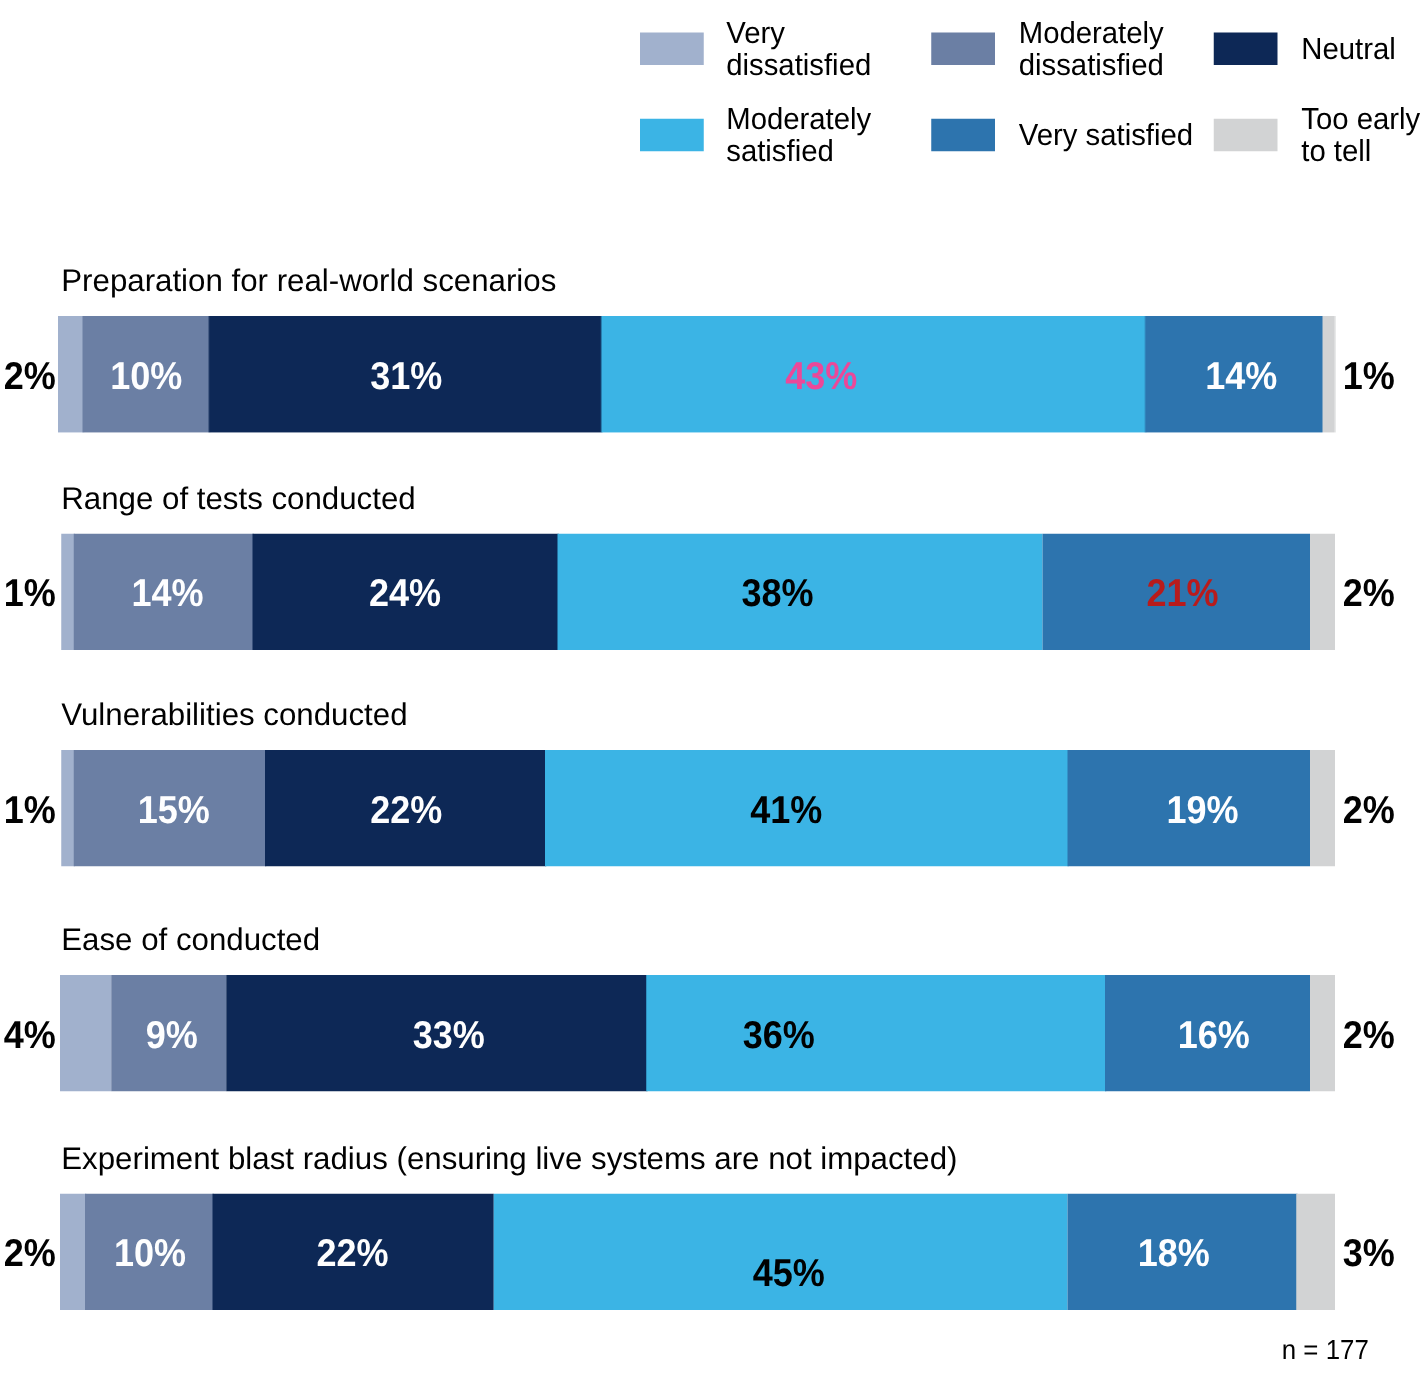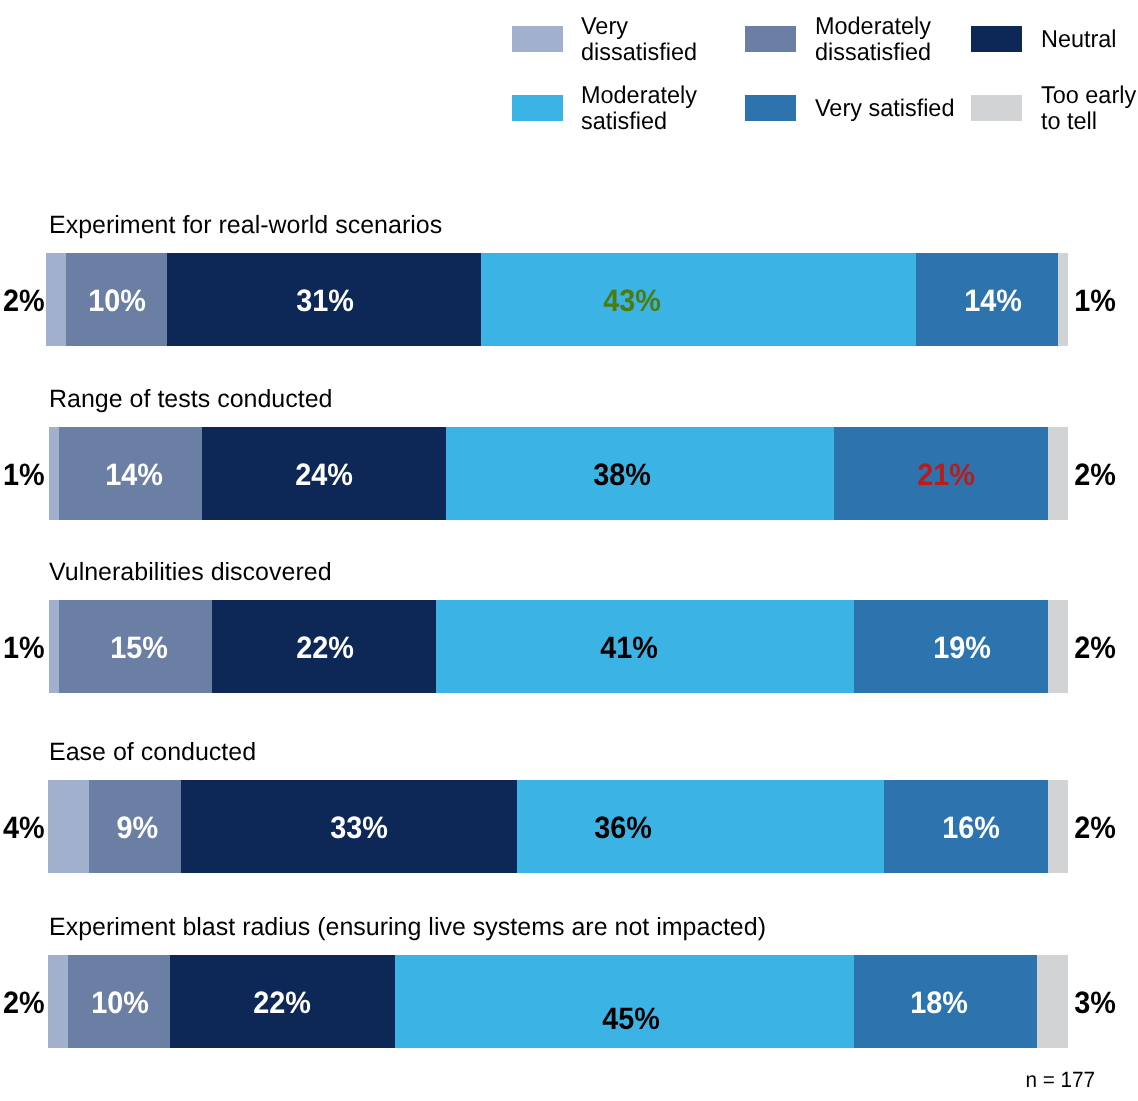--- a/index.html
+++ b/index.html
@@ -69,32 +69,32 @@
     </div>
     <div class="leg-item" style="left: 971px; top: 95px; width: 170px; height: 26px;">
       <div class="leg-swatch" style="width: 51px; height: 26px; background: rgb(210, 211, 212);"></div>
       <div class="leg-label" style="left: 70px;">Too early
 to tell</div>
     </div>
   </div>
 
   <div class="rows">
     <div class="row">
-      <div class="row-title" style="top: 213px; left: 49px;">Experiment for real-world scenarios</div>
+      <div class="row-title" style="top: 213px; left: 49px;">Preparation for real-world scenarios</div>
       <div class="outer-label outer-left" style="top: 253px; left: 3px; height: 93px; line-height: 93px;"><span class="sx">2%</span></div>
       <div class="bar" style="left: 46px; top: 253px; width: 1022px; height: 93px;">
         <div class="seg" style="left: 0px; width: 20.8376px; height: 93px; background: rgb(161, 177, 205);"></div>
         <div class="seg" style="left: 20.2376px; width: 101.788px; height: 93px; background: rgb(107, 127, 164);"></div>
         <div class="seg" style="left: 121.426px; width: 314.283px; height: 93px; background: rgb(13, 40, 86);"></div>
         <div class="seg" style="left: 435.109px; width: 435.709px; height: 93px; background: rgb(59, 180, 229);"></div>
         <div class="seg" style="left: 870.218px; width: 142.263px; height: 93px; background: rgb(45, 116, 174);"></div>
         <div class="seg" style="left: 1011.88px; width: 10.1188px; height: 93px; background: rgb(210, 211, 212);"></div>
         <div class="seg-label" style="left: -49.3px; width: 240px; height: 93px; line-height: 93px; color: rgb(255, 255, 255);"><span class="sx">10%</span></div>
         <div class="seg-label" style="left: 159.2px; width: 240px; height: 93px; line-height: 93px; color: rgb(255, 255, 255);"><span class="sx">31%</span></div>
-        <div class="seg-label" style="left: 466px; width: 240px; height: 93px; line-height: 93px; color: #4d7c0f;"><span class="sx">43%</span></div>
+        <div class="seg-label" style="left: 491px; width: 240px; height: 93px; line-height: 93px; color: #ec4899;"><span class="sx">43%</span></div>
         <div class="seg-label" style="left: 827.1px; width: 240px; height: 93px; line-height: 93px; color: rgb(255, 255, 255);"><span class="sx">14%</span></div>
       </div>
       <div class="outer-label outer-right" style="top: 253px; right: 22px; height: 93px; line-height: 93px;"><span class="sx">1%</span></div>
     </div>
     <div class="row">
       <div class="row-title" style="top: 386.5px; left: 49px;">Range of tests conducted</div>
       <div class="outer-label outer-left" style="top: 426.5px; left: 3px; height: 93px; line-height: 93px;"><span class="sx">1%</span></div>
       <div class="bar" style="left: 49.1px; top: 426.5px; width: 1018.9px; height: 93px;">
         <div class="seg" style="left: 0px; width: 10.789px; height: 93px; background: rgb(161, 177, 205);"></div>
         <div class="seg" style="left: 10.189px; width: 143.246px; height: 93px; background: rgb(107, 127, 164);"></div>
@@ -103,21 +103,21 @@
         <div class="seg" style="left: 784.553px; width: 214.569px; height: 93px; background: rgb(45, 116, 174);"></div>
         <div class="seg" style="left: 998.522px; width: 20.378px; height: 93px; background: rgb(210, 211, 212);"></div>
         <div class="seg-label" style="left: -35.2px; width: 240px; height: 93px; line-height: 93px; color: rgb(255, 255, 255);"><span class="sx">14%</span></div>
         <div class="seg-label" style="left: 154.7px; width: 240px; height: 93px; line-height: 93px; color: rgb(255, 255, 255);"><span class="sx">24%</span></div>
         <div class="seg-label" style="left: 452.8px; width: 240px; height: 93px; line-height: 93px; color: rgb(0, 0, 0);"><span class="sx">38%</span></div>
         <div class="seg-label" style="left: 776.9px; width: 240px; height: 93px; line-height: 93px; color: #b91c1c;"><span class="sx">21%</span></div>
       </div>
       <div class="outer-label outer-right" style="top: 426.5px; right: 22px; height: 93px; line-height: 93px;"><span class="sx">2%</span></div>
     </div>
     <div class="row">
-      <div class="row-title" style="top: 560px; left: 49px;">Vulnerabilities discovered</div>
+      <div class="row-title" style="top: 560px; left: 49px;">Vulnerabilities conducted</div>
       <div class="outer-label outer-left" style="top: 600px; left: 3px; height: 93px; line-height: 93px;"><span class="sx">1%</span></div>
       <div class="bar" style="left: 49.1px; top: 600px; width: 1018.9px; height: 93px;">
         <div class="seg" style="left: 0px; width: 10.789px; height: 93px; background: rgb(161, 177, 205);"></div>
         <div class="seg" style="left: 10.189px; width: 153.435px; height: 93px; background: rgb(107, 127, 164);"></div>
         <div class="seg" style="left: 163.024px; width: 224.758px; height: 93px; background: rgb(13, 40, 86);"></div>
         <div class="seg" style="left: 387.182px; width: 418.349px; height: 93px; background: rgb(59, 180, 229);"></div>
         <div class="seg" style="left: 804.931px; width: 194.191px; height: 93px; background: rgb(45, 116, 174);"></div>
         <div class="seg" style="left: 998.522px; width: 20.378px; height: 93px; background: rgb(210, 211, 212);"></div>
         <div class="seg-label" style="left: -29.8px; width: 240px; height: 93px; line-height: 93px; color: rgb(255, 255, 255);"><span class="sx">15%</span></div>
         <div class="seg-label" style="left: 155.5px; width: 240px; height: 93px; line-height: 93px; color: rgb(255, 255, 255);"><span class="sx">22%</span></div>

